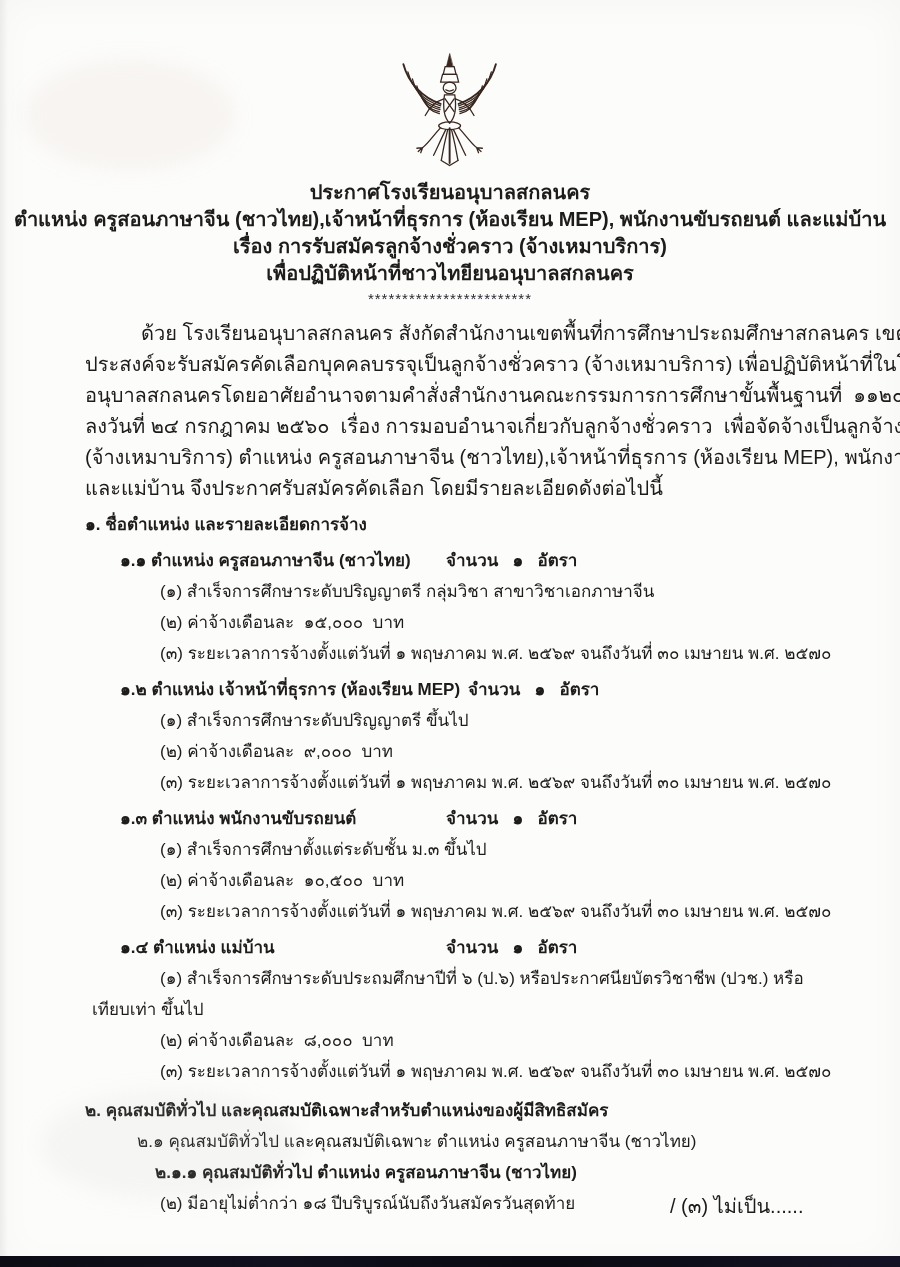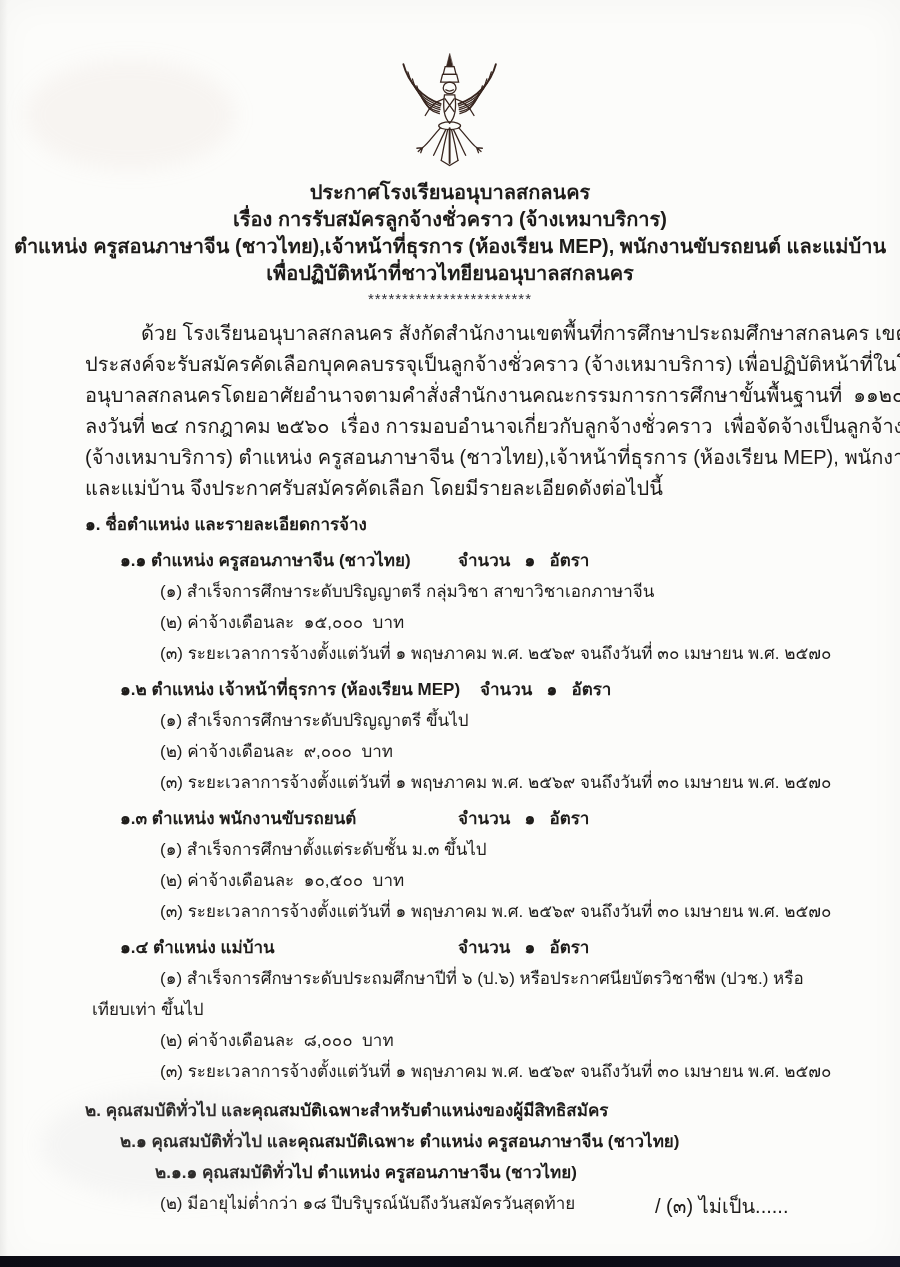--- a/index.html
+++ b/index.html
@@ -52,30 +52,30 @@
     line-height:31px;
   }
   .intro .first{padding-left:56px;}
   .bodytext{
     margin:0 52px 0 85px;
     font-size:17px;
     line-height:31px;
   }
   .sec-heading{font-weight:bold;margin-top:5px;}
   .pos-block{margin-top:5px;}
-  .pos-head{display:flex;font-weight:bold;margin-left:35px;gap:12px;}
+  .pos-head{display:flex;font-weight:bold;margin-left:35px;}
   .pos-title{min-width:318px;}
   .pos-count{padding-left:8px;}
   .detail{margin-left:75px;}
   .detail.cont{margin-left:7px;}
-  .sub1{font-weight:bold;margin-left:35px;}
+  .sub1{font-weight:normal;margin-left:52px;}
   .sub2{font-weight:bold;margin-left:70px;}
   .footer-note{
     position:absolute;
-    left:655px;top:1190px;
+    left:670px;top:1190px;
     font-size:20px;
   }
   .scan-edge{
     position:absolute;
     left:0;right:0;bottom:0;height:11px;
     background:linear-gradient(to right,#0c0c14,#10101e 30%,#0a0a12 60%,#131325);
   }
 </style>
 </head>
 <body>
@@ -126,22 +126,22 @@
       <path d="M107,124 C102,144 99,160 97,172"></path>
       <path d="M113,124 C118,144 121,160 123,172"></path>
       <path d="M104,124 C96,140 90,154 85,164"></path>
       <path d="M116,124 C124,140 130,154 135,164"></path>
       <path d="M97,172 L110,180 L123,172"></path>
     </svg>
   </div>
 
   <div class="header">
     <div class="t">ประกาศโรงเรียนอนุบาลสกลนคร</div>
+    <div class="t">ตำแหน่ง ครูสอนภาษาจีน (ชาวไทย),เจ้าหน้าที่ธุรการ (ห้องเรียน MEP), พนักงานขับรถยนต์ และแม่บ้าน</div>
     <div class="t">เรื่อง การรับสมัครลูกจ้างชั่วคราว (จ้างเหมาบริการ)</div>
-    <div class="t">ตำแหน่ง ครูสอนภาษาจีน (ชาวไทย),เจ้าหน้าที่ธุรการ (ห้องเรียน MEP), พนักงานขับรถยนต์ และแม่บ้าน</div>
     <div class="t">เพื่อปฏิบัติหน้าที่ชาวไทยียนอนุบาลสกลนคร</div>
     <div class="t sep">************************</div>
   </div>
 
   <div class="intro">
     <div class="t first">ด้วย โรงเรียนอนุบาลสกลนคร สังกัดสำนักงานเขตพื้นที่การศึกษาประถมศึกษาสกลนคร เขต ๑</div>
     <div class="t">ประสงค์จะรับสมัครคัดเลือกบุคคลบรรจุเป็นลูกจ้างชั่วคราว (จ้างเหมาบริการ) เพื่อปฏิบัติหน้าที่ในโรงเรียน</div>
     <div class="t">อนุบาลสกลนครโดยอาศัยอำนาจตามคำสั่งสำนักงานคณะกรรมการการศึกษาขั้นพื้นฐานที่  ๑๑๒๐/๒๕๖๐</div>
     <div class="t">ลงวันที่ ๒๔ กรกฎาคม ๒๕๖๐  เรื่อง การมอบอำนาจเกี่ยวกับลูกจ้างชั่วคราว  เพื่อจัดจ้างเป็นลูกจ้างชั่วคราว</div>
     <div class="t">(จ้างเหมาบริการ) ตำแหน่ง ครูสอนภาษาจีน (ชาวไทย),เจ้าหน้าที่ธุรการ (ห้องเรียน MEP), พนักงานขับรถยนต์</div>

